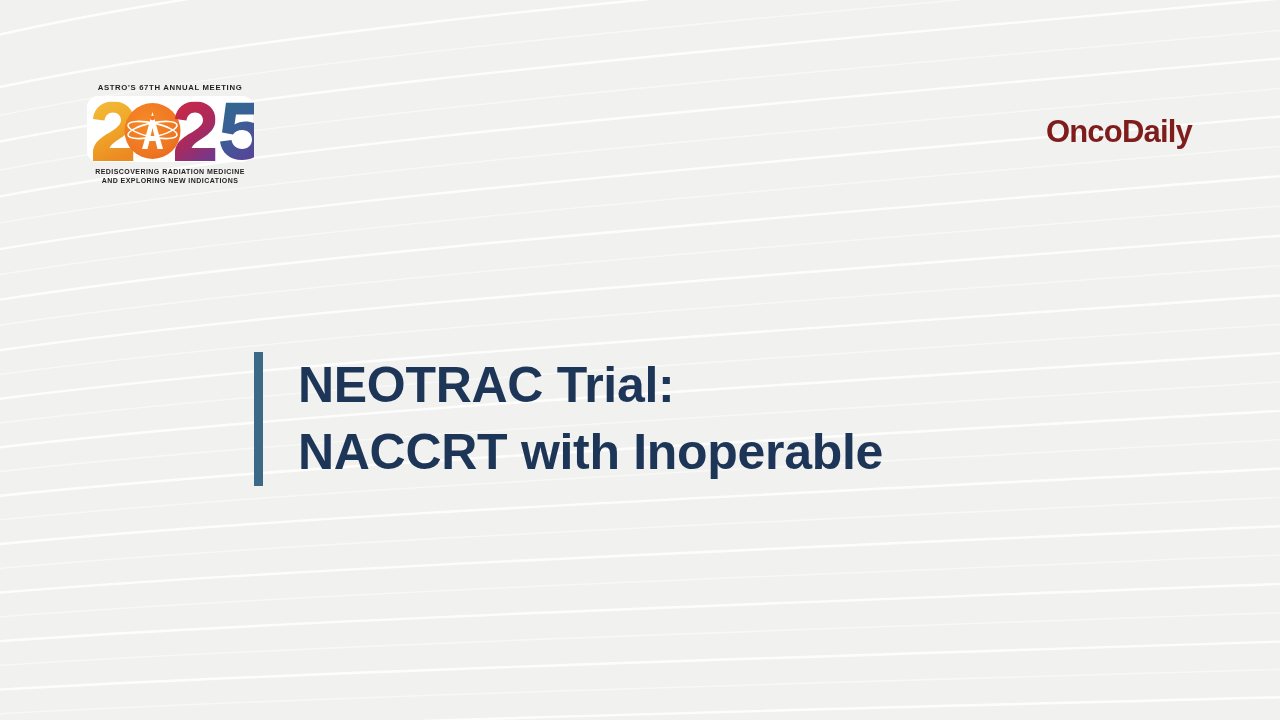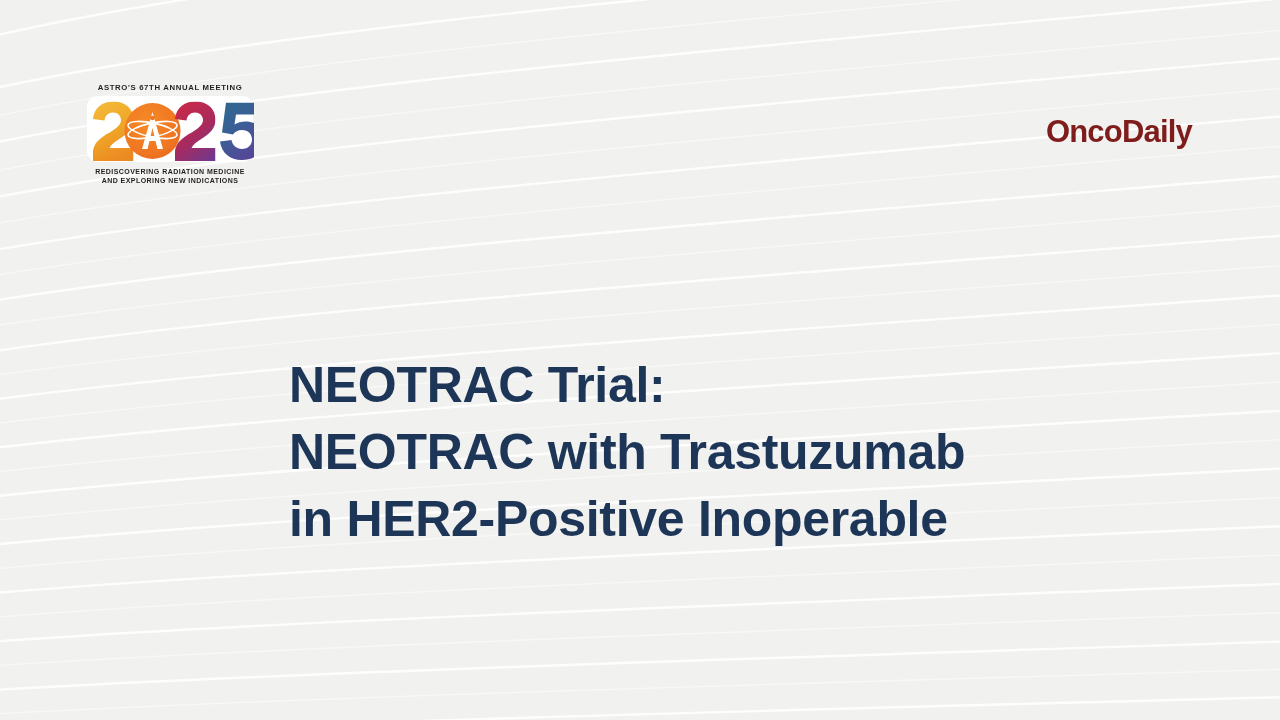--- a/index.html
+++ b/index.html
@@ -40,21 +40,20 @@
     line-height:1;
     white-space:nowrap;
   }
 
   
   #title-block {
     position:absolute;
     left:254px; top:352px;
     display:flex;
     align-items:stretch;
-    flex-direction:column;
   }
   #title-accent-bar {
     width:9px;
     background:#3c6a86;
     flex:0 0 auto;
     align-self:stretch;
   }
   #title-text {
     padding-left:35px;
     color:#1d3557;
@@ -171,18 +170,17 @@
     <text x="168" y="183" font-family="'Liberation Sans', sans-serif" font-size="14" font-weight="bold" letter-spacing="0.9" fill="#231f20" text-anchor="middle">REDISCOVERING RADIATION MEDICINE</text>
     <text x="168" y="201" font-family="'Liberation Sans', sans-serif" font-size="14" font-weight="bold" letter-spacing="0.9" fill="#231f20" text-anchor="middle">AND EXPLORING NEW INDICATIONS</text>
   </svg>
 
   <div id="oncodaily-logo">OncoDaily</div>
 
   <div id="title-block">
     <div id="title-accent-bar"></div>
     <div id="title-text">
       <span class="tline">NEOTRAC Trial:</span>
-      <span class="tline">NEOTRAC with Trastuzumab</span>
-      <span class="tline">in HER2-Positive Inoperable</span>
+      <span class="tline">NACCRT with Inoperable</span>
     </div>
   </div>
 
 </div>
 
 </body></html>

